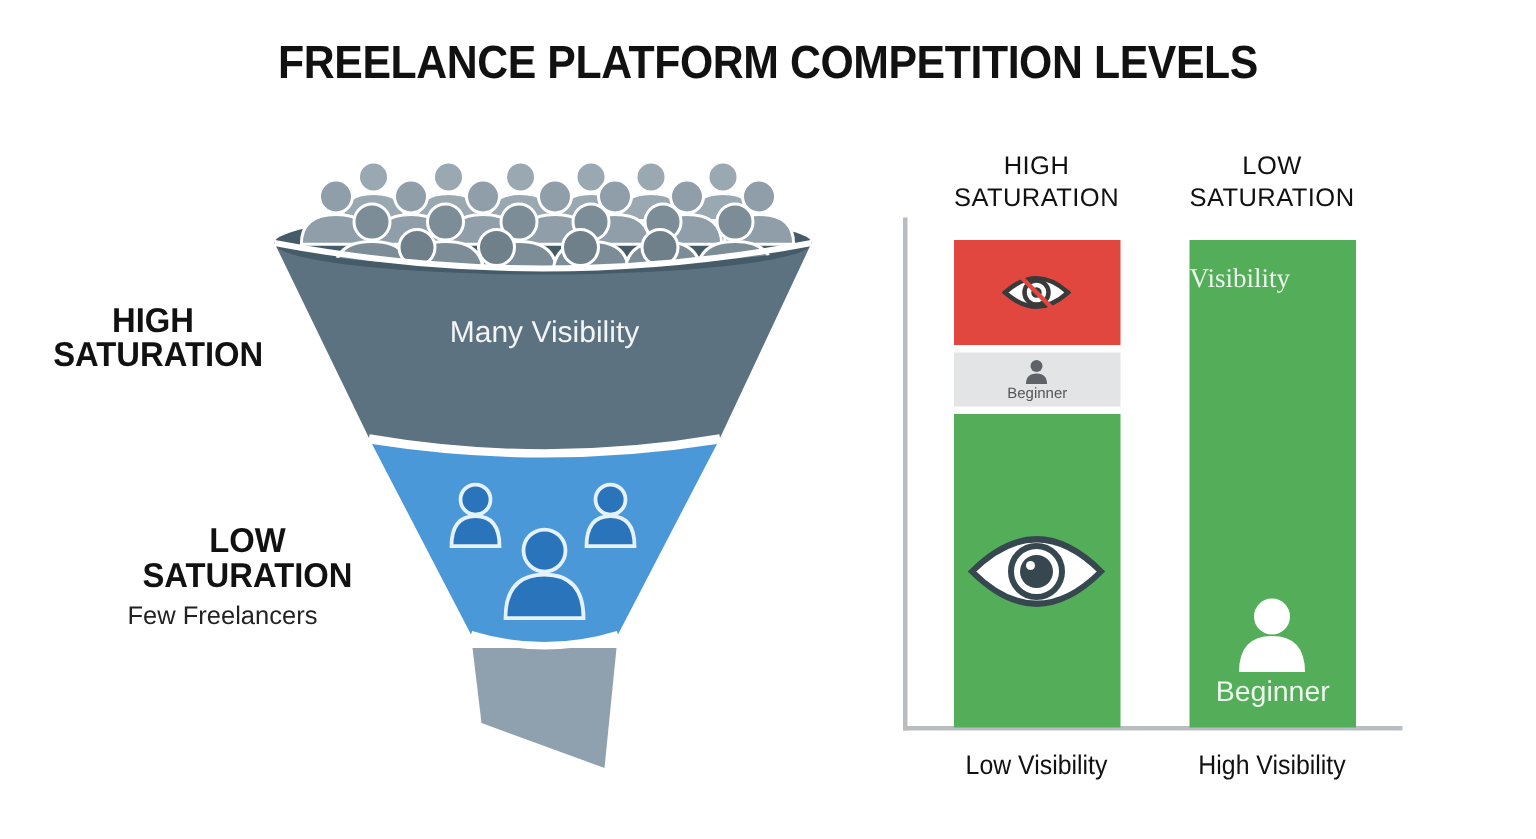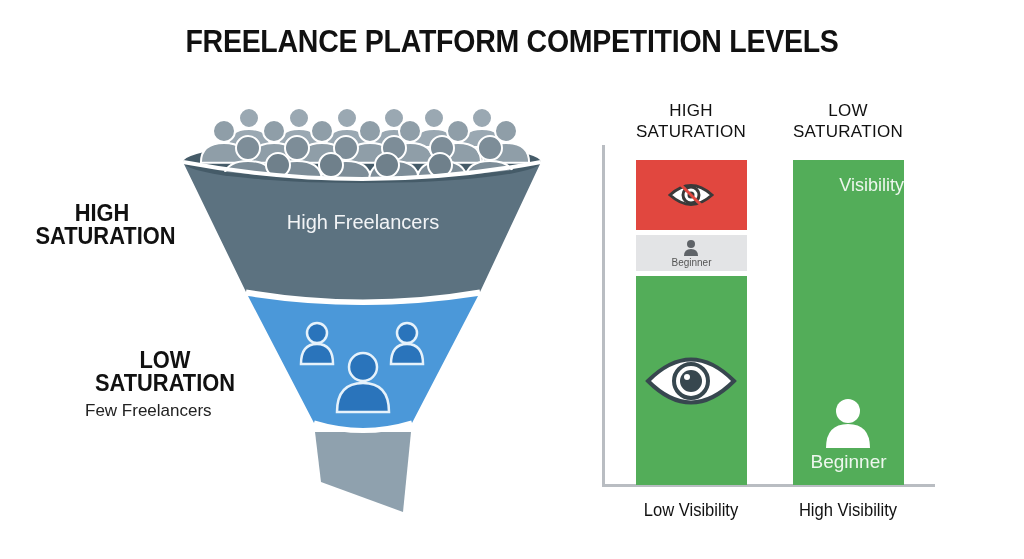--- a/index.html
+++ b/index.html
@@ -31,21 +31,21 @@
       font-size: 17px; color: #111; line-height: 1.22; letter-spacing: 0.3px;
     }
     .axis-y { position: absolute; left: 602px; top: 145px; width: 3px; height: 342px; background: #b9bdc2; }
     .axis-x { position: absolute; left: 602px; top: 484px; width: 333px; height: 3px; background: #b9bdc2; }
     .seg { position: absolute; }
     .seg-red { left: 636px; top: 160px; width: 111px; height: 70px; background: #e1473f; }
     .seg-gray { left: 636px; top: 235px; width: 111px; height: 36px; background: #e3e4e6; }
     .seg-green-l { left: 636px; top: 276px; width: 111px; height: 209px; background: #53ad59; }
     .seg-green-r { left: 793px; top: 160px; width: 111px; height: 325px; background: #53ad59; }
     .beginner-small { position: absolute; left: 636px; top: 257px; width: 111px; text-align: center; font-size: 10px; color: #555; }
-    .visibility-text { position: absolute; left: 793px; top: 175px; width: 111px; text-align: right; font-size: 18px; color: #eef7ee; }
+    .visibility-text { position: absolute; left: 793px; top: 175px; width: 111px; text-align: left; font-size: 18px; color: #eef7ee; font-family: Liberation Serif, serif; }
     .beginner-big { position: absolute; left: 793px; top: 451px; width: 111px; text-align: center; font-size: 19px; color: #eef7ee; }
     .xlab { position: absolute; top: 500px; width: 160px; text-align: center; font-size: 18px; color: #111; transform: scaleX(0.92); }
     svg.icons { position: absolute; left: 0; top: 0; pointer-events: none; }
   </style>
 </head>
 <body>
 
 <div class="title">FREELANCE PLATFORM COMPETITION LEVELS</div>
 
 <svg class="funnel" width="600" height="559" viewBox="0 0 600 559">
@@ -168,21 +168,21 @@
       <circle cx="407" cy="333" r="10"></circle>
       <path d="M391,364 Q391,344 407,344 Q423,344 423,364 Z"></path>
     </g>
     <g>
       <circle cx="363" cy="367" r="14"></circle>
       <path d="M337,412 Q337,383 363,383 Q389,383 389,412 Z"></path>
     </g>
   </g>
 </svg>
 
-<div class="funnel-text">High Freelancers</div>
+<div class="funnel-text">Many Visibility</div>
 
 <div class="lbl lbl-high">
   <div>HIGH</div>
   <div>SATURATION</div>
 </div>
 <div class="lbl lbl-low">
   <div>LOW</div>
   <div>SATURATION</div>
 </div>
 <div class="lbl-sub">Few Freelancers</div>

